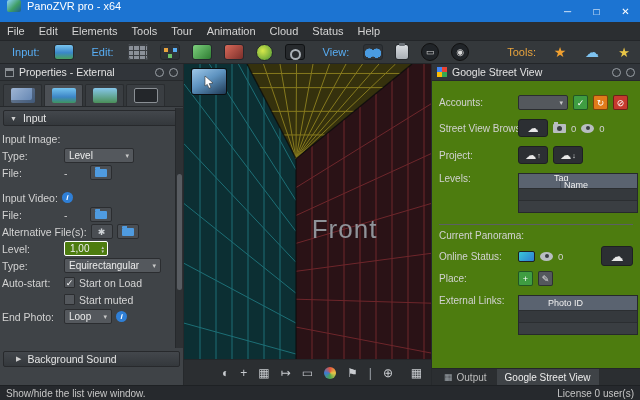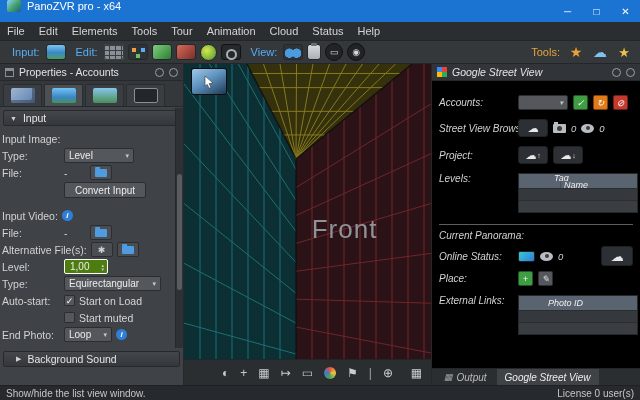--- a/index.html
+++ b/index.html
@@ -12,21 +12,21 @@
     background:linear-gradient(135deg,#8fd3ff 0%,#3f9e64 55%,#1c5d8f 100%);}
   .titlebar .title{color:#fff;font-size:11px;flex:1;}
   .win-controls{display:flex;height:100%;}
   .win-btn{width:29px;height:100%;display:flex;align-items:center;justify-content:center;color:#fff;font-size:10px;}
 
   
   .menubar{height:19px;background:#2b2e31;display:flex;align-items:center;flex:none;border-bottom:1px solid #232629;}
   .menu-item{padding:0 7px;font-size:11px;color:#d4d4d4;height:100%;display:flex;align-items:center;}
 
   
-  .toolbar{height:23px;background:#34383b;display:flex;align-items:center;flex:none;padding:0 6px;gap:4px;border-bottom:1px solid #232629;}
+  .toolbar{height:23px;background:#34383b;display:flex;align-items:center;flex:none;padding:0 6px;gap:12px;border-bottom:1px solid #232629;}
   .tb-label{font-size:11px;margin:0 2px 0 6px;flex:none;}
   .tb-label.blue{color:#58aef5;}
   .tb-label.orange{color:#e8a33d;}
   .tb-ico{width:20px;height:16px;border-radius:3px;flex:none;display:flex;align-items:center;justify-content:center;}
   .tb-ico.pano{background:linear-gradient(180deg,#79c4ee 0%,#3a87c8 55%,#4aa05e 100%);border:1px solid #24282c;}
   .tb-ico.tiles{background:#8a9098;box-shadow:inset 0 0 0 1px #3a3e42;
     background-image:repeating-linear-gradient(0deg,transparent 0 4px,#3a3e42 4px 5px),repeating-linear-gradient(90deg,transparent 0 5px,#3a3e42 5px 6px);}
   .tb-ico.nodes{background:#2f3337;position:relative;border:1px solid #24282c;}
   .tb-ico.nodes::before{content:"";position:absolute;left:3px;top:3px;width:4px;height:4px;background:#e8a33d;
     box-shadow:9px 0 0 #58aef5,4px 6px 0 #6abf69;}
@@ -97,21 +97,21 @@
   .thumb{position:absolute;left:8px;top:5px;width:34px;height:25px;border-radius:2px;
     background:linear-gradient(150deg,#9fc8e8 0%,#5e93c0 45%,#1f3a55 100%);
     box-shadow:0 0 0 1px #0c0e10;display:flex;align-items:center;justify-content:center;}
   .viewer-toolbar{height:26px;background:#2b2e31;border-top:1px solid #232629;display:flex;align-items:center;justify-content:center;gap:11px;flex:none;position:relative;}
   .vt-ico{font-size:12px;color:#c9ccd0;line-height:1;}
   .vt-ico.dim{color:#9aa0a6;}
   .vt-palette{width:12px;height:12px;border-radius:50%;background:conic-gradient(#e5533c,#e8c547,#4ca64c,#3a7bd5,#e5533c);}
   .vt-right{position:absolute;right:9px;top:0;height:100%;display:flex;align-items:center;}
 
   
-  .right-panel{width:209px;flex:none;background:#000000;border-left:1px solid #26292c;display:flex;flex-direction:column;font-style:italic;}
+  .right-panel{width:209px;flex:none;background:#4d7c0f;border-left:1px solid #26292c;display:flex;flex-direction:column;}
   .gsv-icon{width:10px;height:10px;flex:none;background:
     linear-gradient(#4285f4,#4285f4) 0 0/5px 5px no-repeat,
     linear-gradient(#ea4335,#ea4335) 5px 0/5px 5px no-repeat,
     linear-gradient(#fbbc05,#fbbc05) 0 5px/5px 5px no-repeat,
     linear-gradient(#34a853,#34a853) 5px 5px/5px 5px no-repeat;}
   .rp-body{flex:1;padding:2px 7px 0;display:flex;flex-direction:column;font-size:10px;min-height:0;}
   .rp-row{display:flex;align-items:center;gap:5px;margin-top:9px;}
   .rp-row.tight{margin-top:5px;}
   .rp-label{width:74px;flex:none;color:#d2d2d2;font-size:10px;white-space:nowrap;}
   .sq-btn{width:15px;height:15px;border-radius:2px;color:#fff;font-size:9px;display:flex;align-items:center;justify-content:center;border:1px solid rgba(0,0,0,.45);flex:none;}
@@ -193,21 +193,21 @@
     <div class="tb-ico glyph wand">★</div>
     <div class="tb-ico glyph cloudy">☁</div>
     <div class="tb-ico glyph gold">★</div>
   </div>
 
   <div class="main">
 
     <div class="left-panel">
       <div class="panel-header">
         <span class="ph-grip"></span>
-        <span class="ph-title">Properties - Accounts</span>
+        <span class="ph-title">Properties - External</span>
         <span class="ph-circle"></span>
         <span class="ph-circle"></span>
       </div>
       <div class="prop-tabs">
         <div class="prop-tab">
             <div class="ti ti-tour"></div>
           </div>
         <div class="prop-tab active">
             <div class="ti ti-pano"></div>
           </div>
@@ -235,24 +235,20 @@
             <span class="dd">▾</span>
           </div>
         </div>
         <div class="frow">
           <span class="flabel lw">File:</span>
           <span class="fvalue">-</span>
           <span style="width:14px"></span>
           <div class="icon-btn">
               <span class="folder"></span>
             </div>
-        </div>
-        <div class="frow">
-          <span style="width:58px"></span>
-          <div class="btn">Convert Input</div>
         </div>
 
         <div class="frow gap-top">
           <span class="flabel">Input Video:</span>
           <span class="info-icon">i</span>
         </div>
         <div class="frow">
           <span class="flabel lw">File:</span>
           <span class="fvalue">-</span>
           <span style="width:14px"></span>

